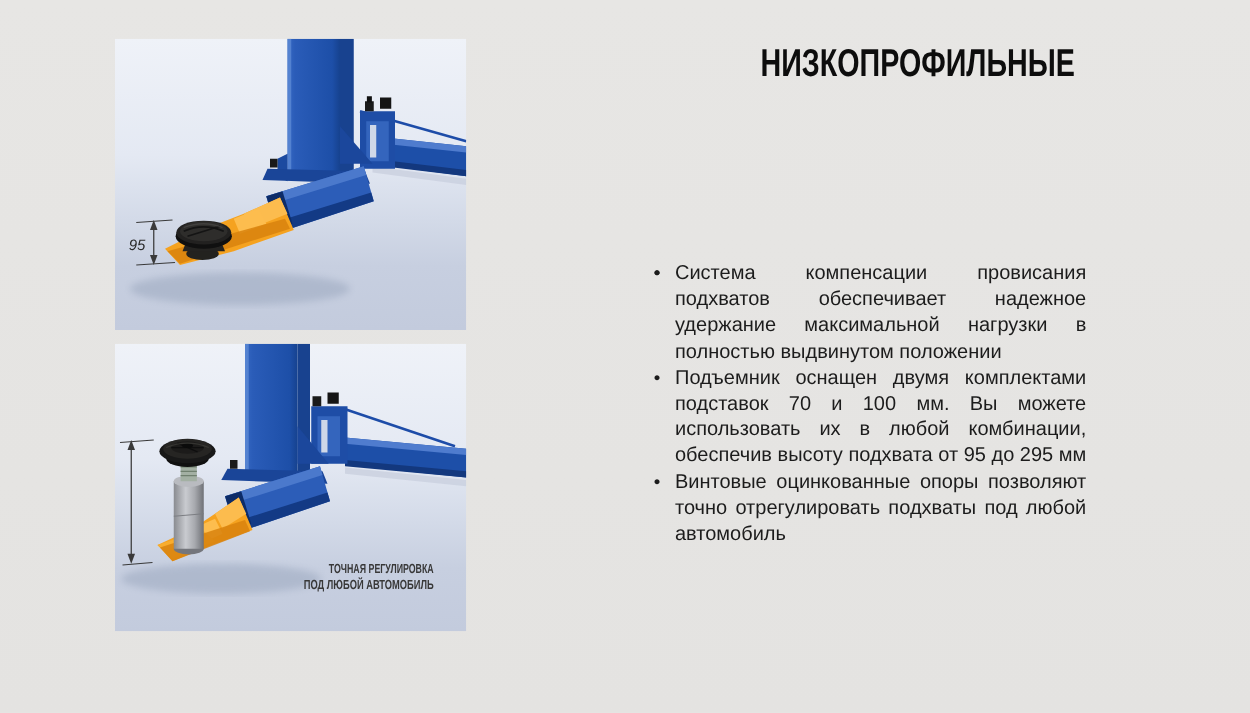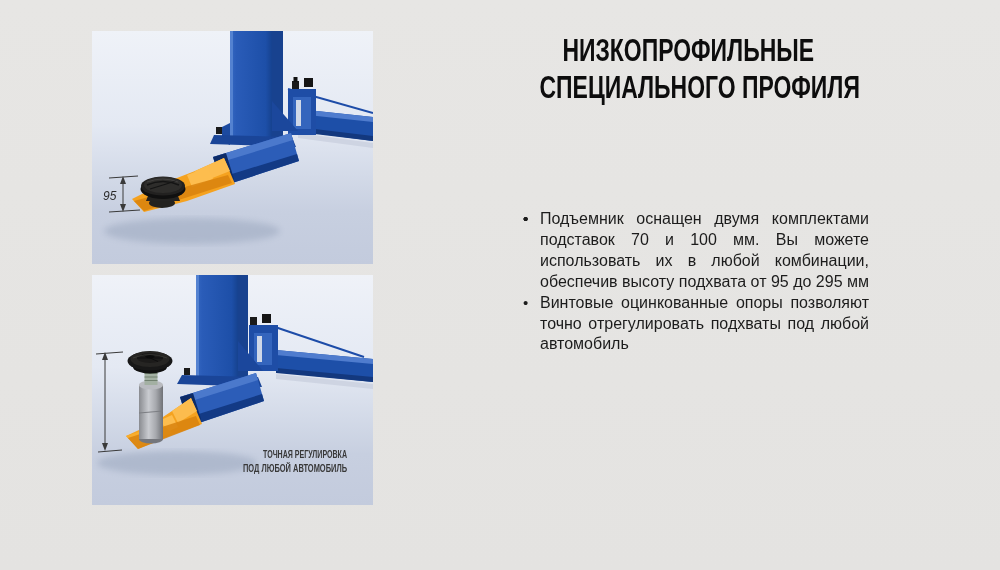--- a/index.html
+++ b/index.html
@@ -227,29 +227,29 @@
         <polygon points="13,77 10,85 16,85" fill="#3a3a3a" stroke="none"></polygon>
         <polygon points="13,176 10,168 16,168" fill="#3a3a3a" stroke="none"></polygon>
       </g>
       <text x="255" y="183" text-anchor="end" class="cap" textLength="84" lengthAdjust="spacingAndGlyphs">ТОЧНАЯ РЕГУЛИРОВКА</text>
       <text x="255" y="196.5" text-anchor="end" class="cap" textLength="104" lengthAdjust="spacingAndGlyphs">ПОД ЛЮБОЙ АВТОМОБИЛЬ</text>
     </svg>
   </figure>
 
   <h1 class="title">
     <span class="tline"><span class="cond">НИЗКОПРОФИЛЬНЫЕ</span></span>
-    <span class="tline"><span class="cond">СПЕЦИАЛЬНОГО ПРОФИЛЯ</span></span>
   </h1>
 
   <ul class="bullets">
     <li>
       <span class="marker">•</span>
     </li>
     <li>
       <span class="marker">•</span>
+      <span>Система компенсации провисания подхватов обеспечивает надежное удержание максимальной нагрузки в полностью выдвинутом положении</span>
     </li>
     <li>
       <span class="marker">•</span>
       <span>Подъемник оснащен двумя комплектами подставок 70 и 100 мм. Вы можете использовать их в любой комбинации, обеспечив высоту подхвата от 95 до 295 мм</span>
     </li>
     <li>
       <span class="marker">•</span>
       <span>Винтовые оцинкованные опоры позволяют точно отрегулировать подхваты под любой автомобиль</span>
     </li>
   </ul>

